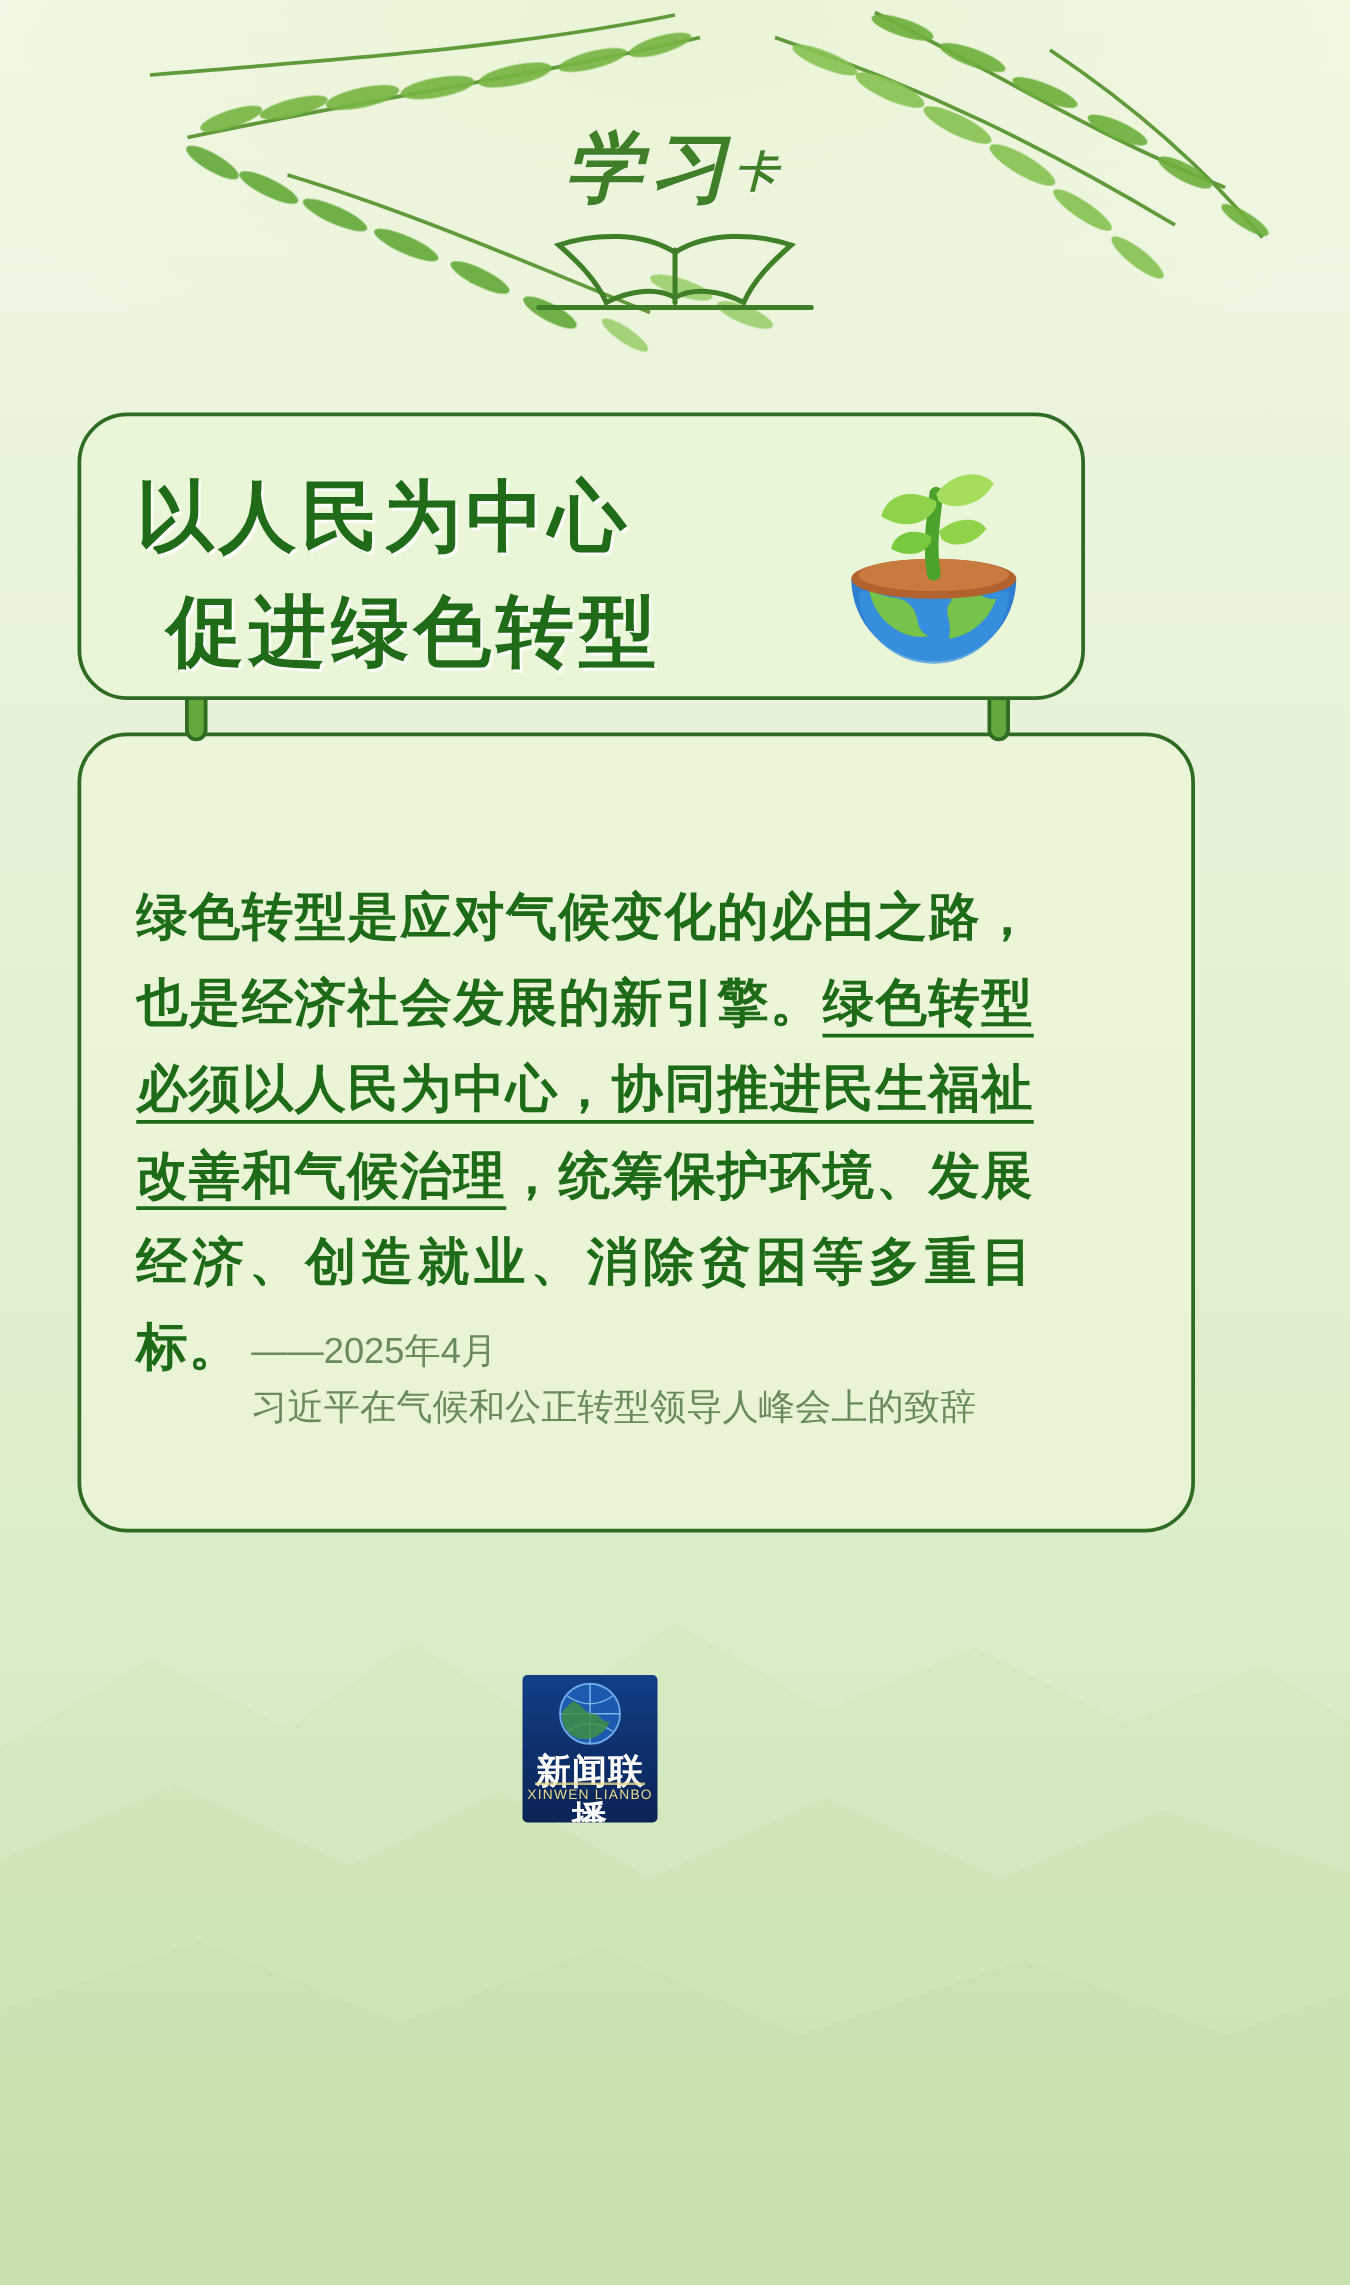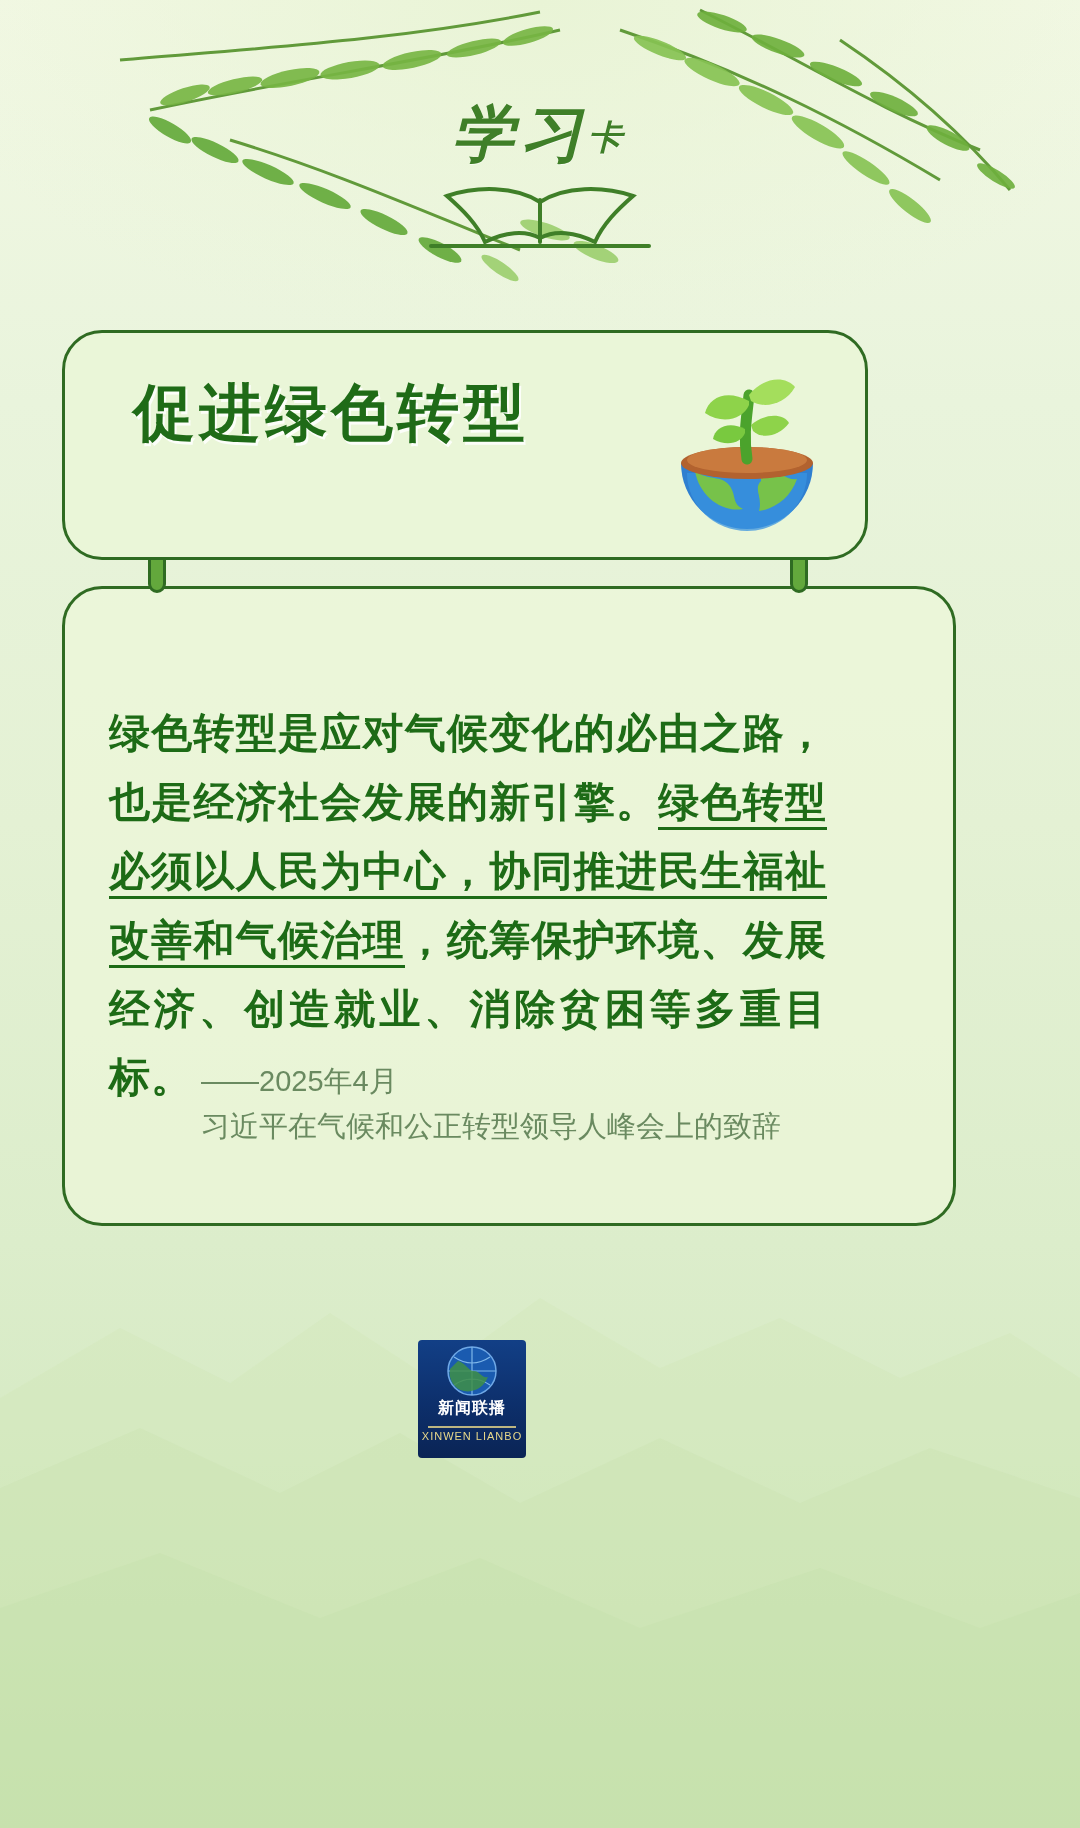--- a/index.html
+++ b/index.html
@@ -110,21 +110,21 @@
     overflow:hidden;
   }
   .fl-globe {
     position:absolute; left:0; top:2px; width:108px; height:58px;
     display:flex; align-items:center; justify-content:center;
   }
   .fl-cn {
     position:absolute; left:0; top:58px; width:108px;
     text-align:center; color:#ffffff;
     font-family:"Liberation Sans", sans-serif;
-    font-weight:bold; font-size:16px; letter-spacing:1px;
+    font-weight:bold; font-size:28px; letter-spacing:1px;
   }
   .fl-en {
     position:absolute; left:0; top:90px; width:108px;
     text-align:center; color:#e8d88a;
     font-size:11px; letter-spacing:1px;
   }
   .fl-bar {
     position:absolute; left:10px; top:86px; width:88px; height:2px;
     background:#e8d88a; opacity:.8;
   }
@@ -205,20 +205,21 @@
         <path d="M115,22 C90,6 52,6 22,16 C38,30 52,44 60,62 C80,52 100,50 115,58"></path>
         <path d="M115,22 C140,6 178,6 208,16 C192,30 178,44 170,62 C150,52 130,50 115,58"></path>
         <path d="M6,66 L224,66"></path>
       </g>
     </svg>
   </div>
 </div>
 
 <div class="title-card">
   <div class="title-text">
+    <div>以人民为中心</div>
     <div class="title-line2">促进绿色转型</div>
   </div>
   <div class="sprout">
     <svg width="180" height="190" viewBox="0 0 180 190">
 
       <path d="M24,108 a66,66 0 0 0 132,0 z" fill="#2f7fd0"></path>
       <path d="M30,118 a60,58 0 0 0 120,0 z" fill="#3a93e0" opacity="0.75"></path>
       <path d="M38,116 c14,10 26,4 34,14 c8,10 2,18 14,24 c-22,4 -44,-14 -48,-38z" fill="#77c24a"></path>
       <path d="M104,112 c16,2 26,14 36,12 c-6,18 -22,30 -38,32 c4,-14 -6,-22 2,-30z" fill="#77c24a"></path>
 

